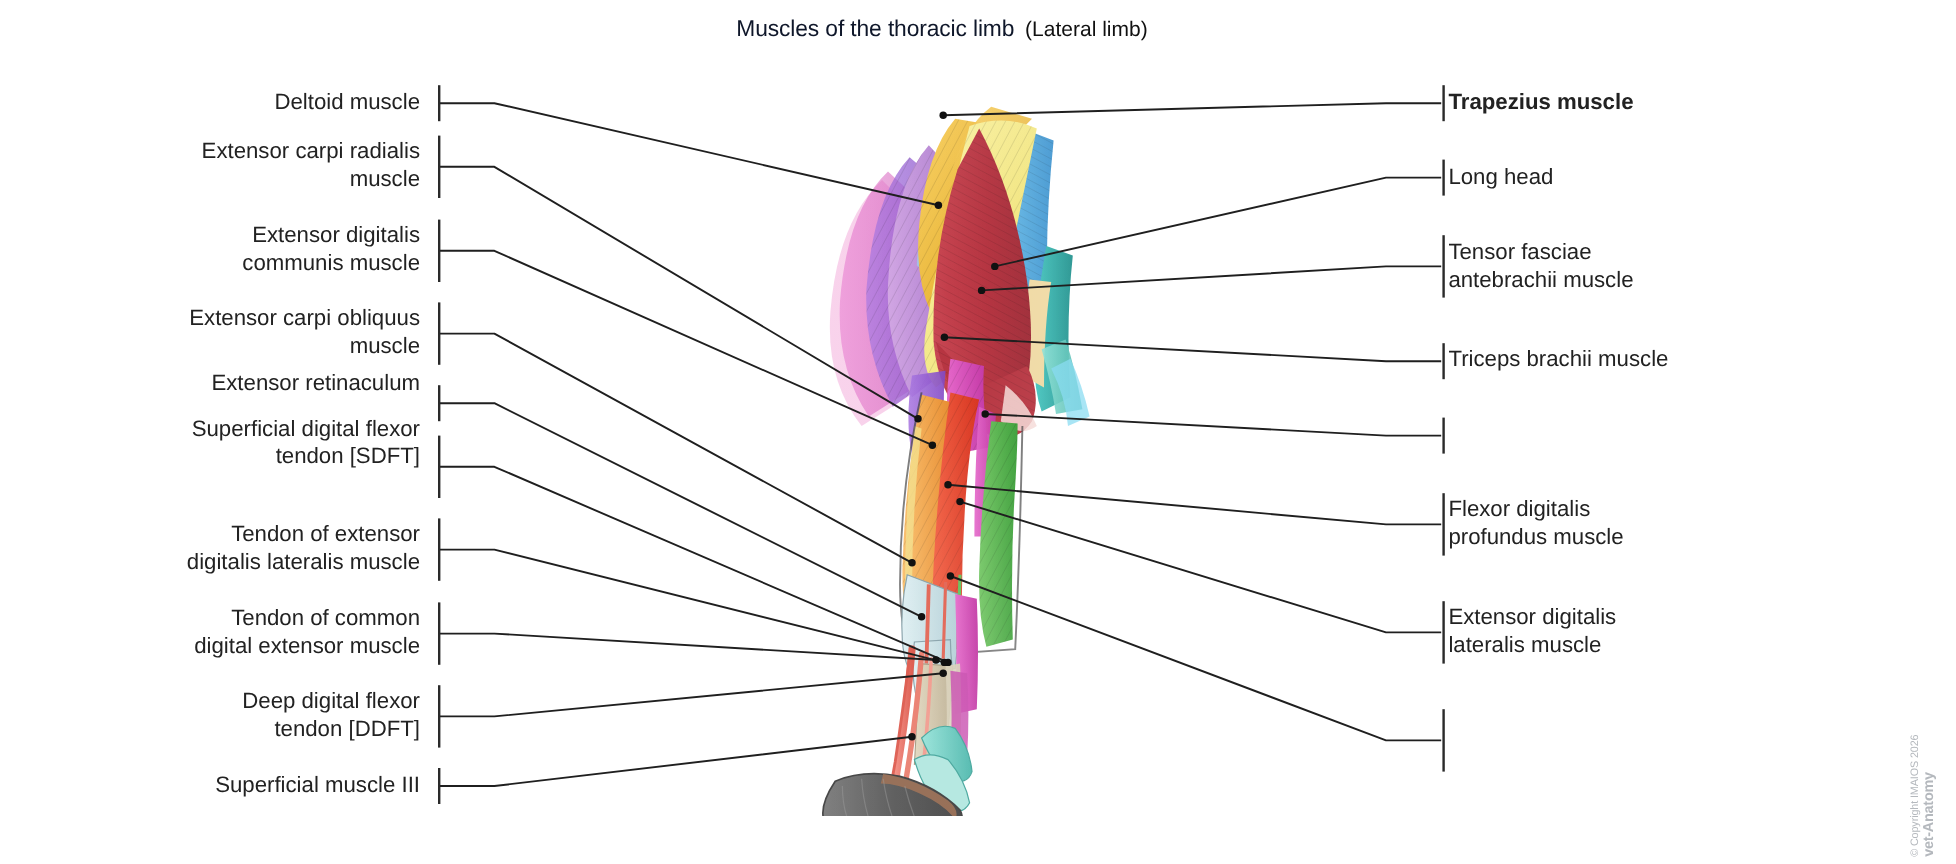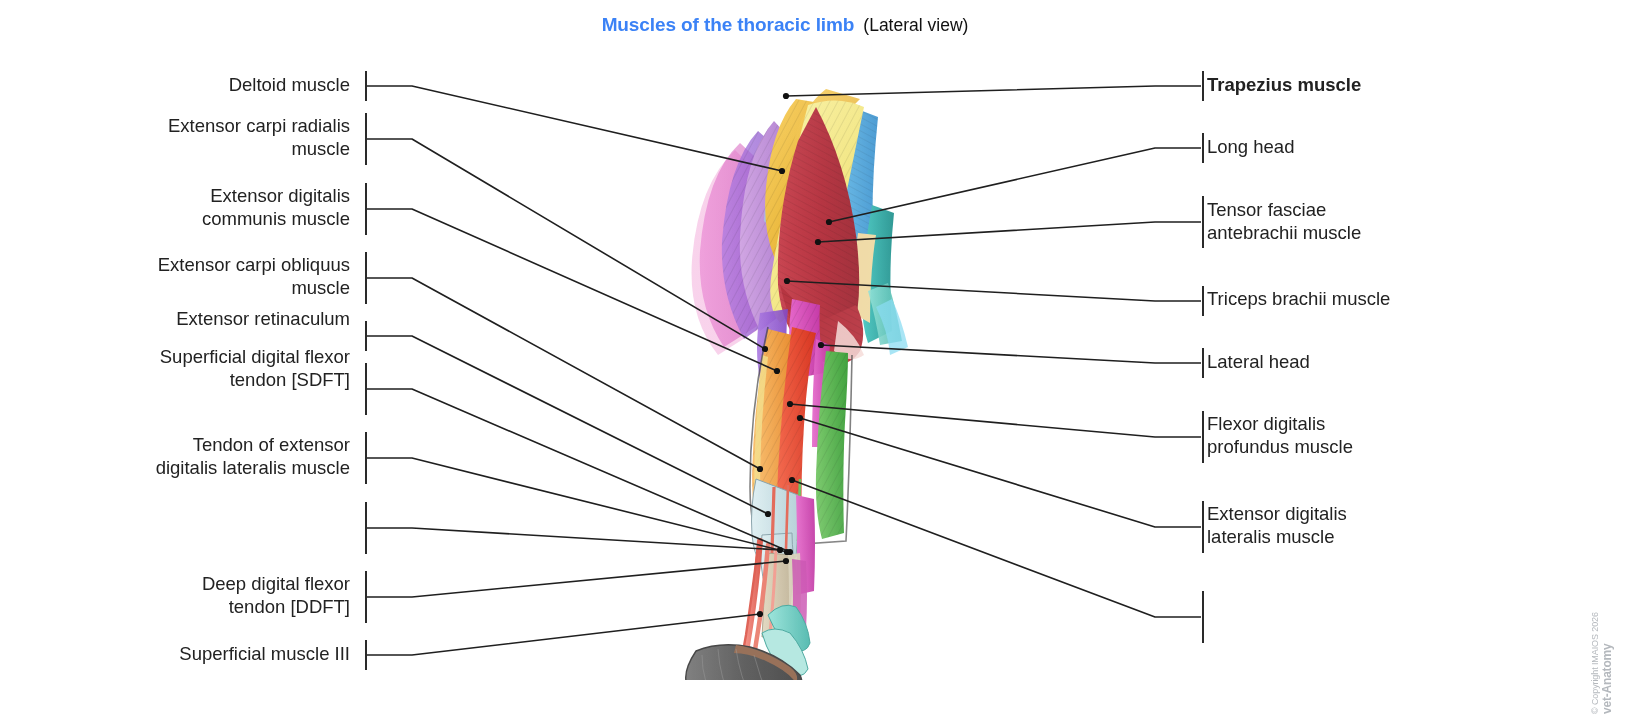--- a/index.html
+++ b/index.html
@@ -18,23 +18,23 @@
 
   
   #title-bar {
     position: absolute;
     top: 14px; left: 0; width: 1570px;
     text-align: center;
     white-space: nowrap;
   }
   #title-main {
     font-size: 19px;
-    font-weight: bold;
+    font-weight: normal;
     letter-spacing: -0.1px;
-    color: #3b82f6;
+    color: #0f172a;
   }
   #title-sub {
     font-size: 17.5px;
     font-weight: normal;
     color: #111;
     margin-left: 9px;
   }
 
   
   #illustration {
@@ -119,21 +119,21 @@
   #wm-copy {
     left: 16px;
     font-size: 9px;
     letter-spacing: -0.1px;
   }
 </style>
 </head>
 <body>
 
 <div id="title-bar">
-  <span id="title-main">Muscles of the thoracic limb</span><span id="title-sub">(Lateral view)</span>
+  <span id="title-main">Muscles of the thoracic limb</span><span id="title-sub">(Lateral limb)</span>
 </div>
 
 <div id="illustration">
 <svg width="300" height="625" viewBox="0 0 300 625" xmlns="http://www.w3.org/2000/svg">
   <defs>
     <radialGradient id="glow" cx="50%" cy="30%" r="60%">
       <stop offset="0%" stop-color="#ffffff" stop-opacity="0"></stop>
       <stop offset="100%" stop-color="#ffffff" stop-opacity="0.95"></stop>
     </radialGradient>
     <linearGradient id="gYellow" x1="0" y1="0" x2="1" y2="1">
@@ -364,32 +364,33 @@
 muscle</div>
     <div class="label left" style="top: 185px;">Extensor digitalis
 communis muscle</div>
     <div class="label left" style="top: 254px;">Extensor carpi obliquus
 muscle</div>
     <div class="label left" style="top: 308px;">Extensor retinaculum</div>
     <div class="label left" style="top: 346px;">Superficial digital flexor
 tendon [SDFT]</div>
     <div class="label left" style="top: 434px;">Tendon of extensor
 digitalis lateralis muscle</div>
+    <div class="label left" style="top: 504px;">Tendon of common
+digital extensor muscle</div>
     <div class="label left" style="top: 573px;">Deep digital flexor
 tendon [DDFT]</div>
     <div class="label left" style="top: 643px;">Superficial muscle III</div>
   </div>
 
 <div class="col-right">
     <div class="label right" style="top: 74px; font-weight: bold;">Trapezius muscle</div>
     <div class="label right" style="top: 136px;">Long head</div>
     <div class="label right" style="top: 199px;">Tensor fasciae
 antebrachii muscle</div>
     <div class="label right" style="top: 288px;">Triceps brachii muscle</div>
-    <div class="label right" style="top: 351px;">Lateral head</div>
     <div class="label right" style="top: 413px;">Flexor digitalis
 profundus muscle</div>
     <div class="label right" style="top: 503px;">Extensor digitalis
 lateralis muscle</div>
   </div>
 
 <div id="watermark">
   <span class="wm-line" id="wm-brand">vet-Anatomy</span>
   <span class="wm-line" id="wm-copy">© Copyright IMAIOS 2026</span>
 </div>

